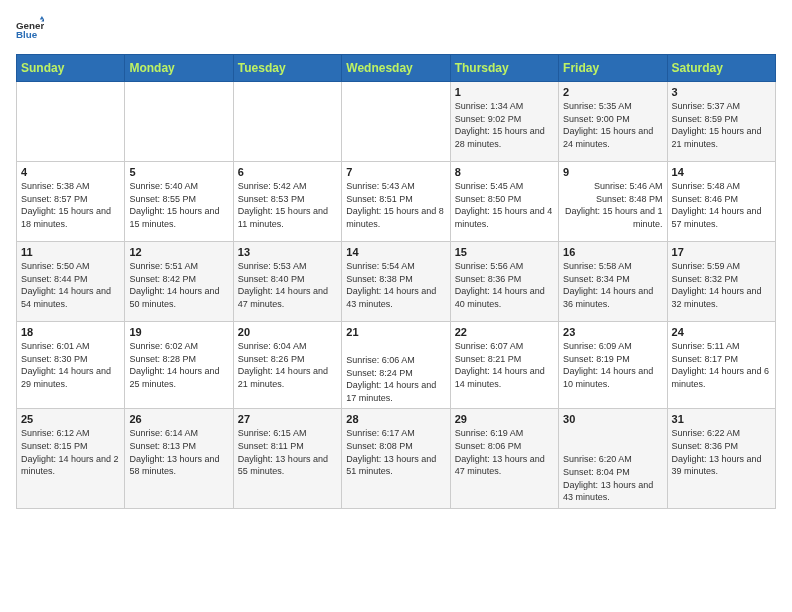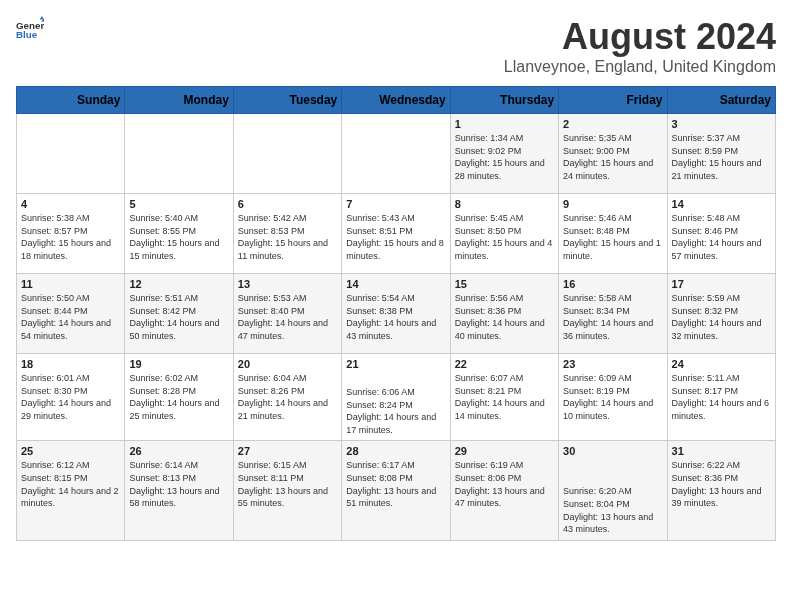--- a/index.html
+++ b/index.html
@@ -37,25 +37,25 @@
       font-size: 16px;
       color: #555;
     }
     table {
       width: 100%;
       border-collapse: collapse;
       table-layout: fixed;
     }
     thead tr th {
       background-color: #2a6db5;
-      color: #000000;
+      color: #bef264;
       font-size: 12px;
       font-weight: bold;
       padding: 6px 4px;
-      text-align: right;
+      text-align: left;
       border: 1px solid #1e5a9e;
     }
     tbody tr td {
       border: 1px solid #ccc;
       vertical-align: top;
       padding: 4px 4px;
       font-size: 9.5px;
       color: #333;
       height: 80px;
       background: #fff;
@@ -82,24 +82,20 @@
 <body>
 
 <div class="header-area">
   <div class="logo">
     <svg class="logo-icon" viewBox="0 0 40 40">
       <text x="0" y="18" font-size="14" font-weight="bold" fill="#333">General</text>
       <text x="0" y="32" font-size="14" font-weight="bold" fill="#2a6db5">Blue</text>
       <polygon points="34,5 40,5 37,0" fill="#2a6db5"></polygon>
       <polygon points="36,8 40,8 40,4" fill="#1e5a9e"></polygon>
     </svg>
-  </div>
-  <div class="title-area">
-    <div class="month-year">August 2024</div>
-    <div class="location">Llanveynoe, England, United Kingdom</div>
   </div>
 </div>
 
 <table>
   <thead>
     <tr>
       <th>Sunday</th>
       <th>Monday</th>
       <th>Tuesday</th>
       <th>Wednesday</th>
@@ -159,21 +155,21 @@
 Daylight: 15 hours and 8 minutes.</div>
         </td>
         <td>
           <div class="day-number">8</div>
           <div class="day-info" style="white-space: pre-line;">Sunrise: 5:45 AM
 Sunset: 8:50 PM
 Daylight: 15 hours and 4 minutes.</div>
         </td>
         <td>
           <div class="day-number">9</div>
-          <div class="day-info" style="white-space: pre-line;">Sunrise: 5:46 AM
+          <div class="day-info" style="white-space: pre-line; text-align: right;">Sunrise: 5:46 AM
 Sunset: 8:48 PM
 Daylight: 15 hours and 1 minute.</div>
         </td>
         <td>
           <div class="day-number">14</div>
           <div class="day-info" style="white-space: pre-line;">Sunrise: 5:48 AM
 Sunset: 8:46 PM
 Daylight: 14 hours and 57 minutes.</div>
         </td>
       </tr>

